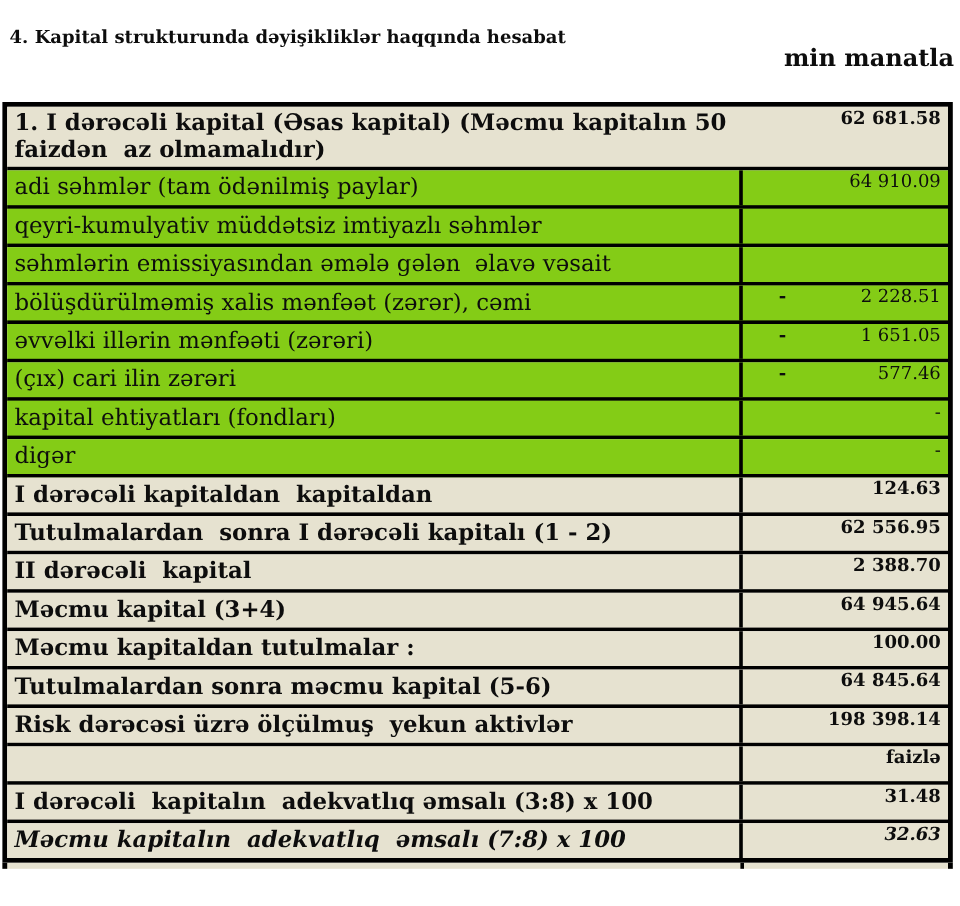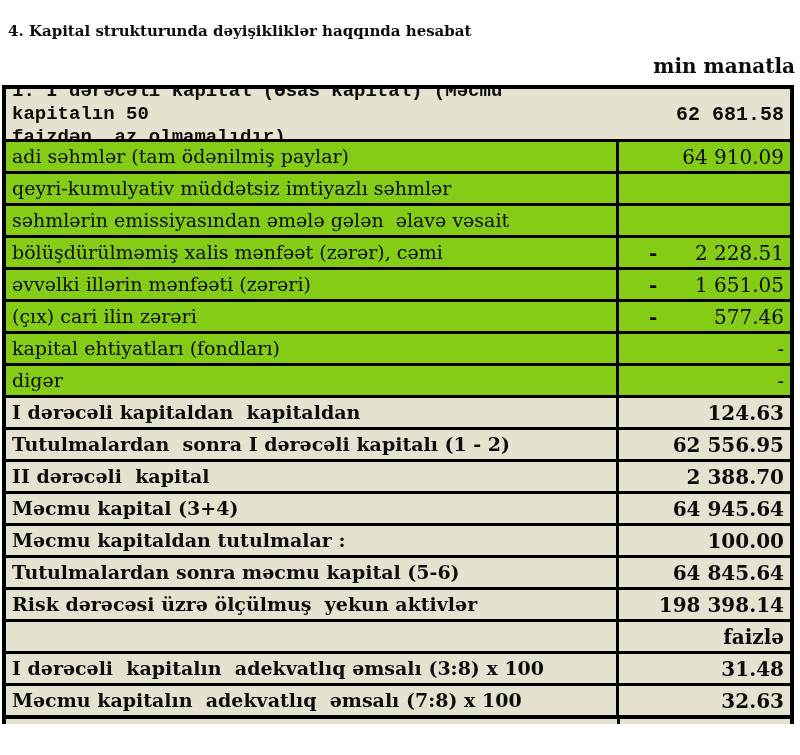--- a/index.html
+++ b/index.html
@@ -19,65 +19,65 @@
     position: absolute;
     left: 8px;
     top: 22px;
     font-size: 15px;
     font-weight: bold;
     letter-spacing: 0px;
   }
   .unit-label {
     position: absolute;
     right: 5px;
-    top: 54px;
+    top: 36px;
     font-size: 20px;
     font-weight: bold;
     text-align: right;
   }
   .report-table {
     position: absolute;
     left: 2px;
     top: 85px;
     width: 784px;
     border: 4px solid #000000;
     background: #ffffff;
   }
   .trow {
     display: flex;
     align-items: stretch;
     border-bottom: 3px solid #000000;
     height: 29px;
     background: #84cc16;
   }
-  .trow:last-child { border-bottom: none; }
-  .trow.tall { height: 50px; font-family: Liberation Mono, monospace; }
+  .trow:last-child { border-bottom: none; font-style: italic; }
+  .trow.tall { height: 50px; }
   .trow.shaded {
     background: #e6e2d0;
     font-weight: bold;
   }
   .lbl {
     flex: 1 1 auto;
     display: flex;
     align-items: center;
     padding: 0 6px;
     font-size: 19px;
     white-space: pre-wrap;
     line-height: 23px;
     overflow: hidden;
   }
   .val {
     width: 159px;
     flex: 0 0 159px;
     border-left: 3px solid #000000;
     display: flex;
-    align-items: center;
+    align-items: flex-start;
     justify-content: flex-end;
     padding: 0 6px;
-    font-size: 20px;
+    font-size: 15px;
   }
   .val.merged { border-left: none; }
   .val .minus {
     margin-right: auto;
     padding-left: 24px;
     font-weight: bold;
   }
   .val .num { text-align: right; }
   .fragment-row {
     position: absolute;

